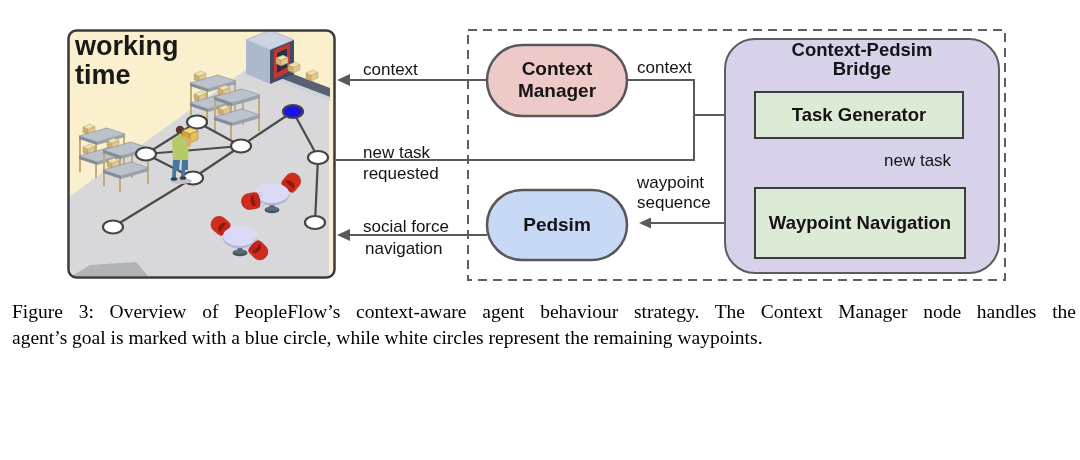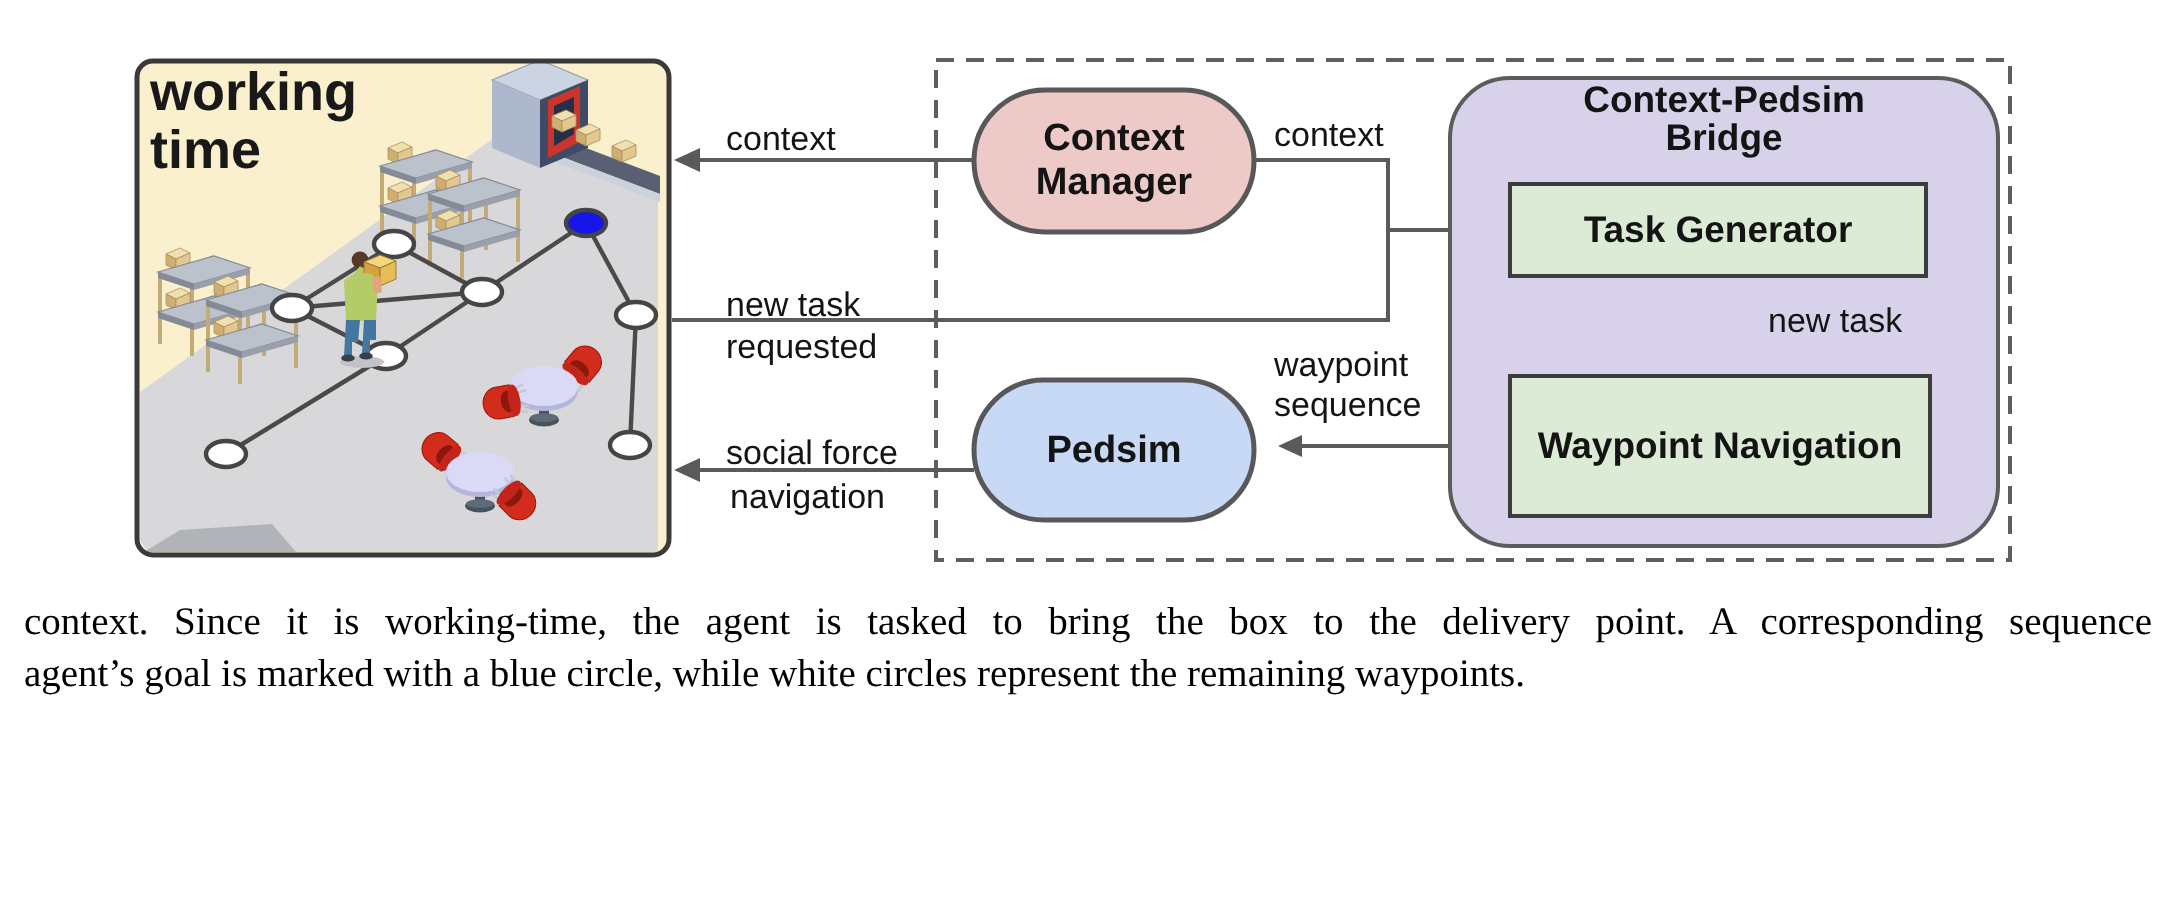--- a/index.html
+++ b/index.html
@@ -200,17 +200,17 @@
     <text class="edge-label" x="363" y="232">social force</text>
     <text class="edge-label" x="365" y="254">navigation</text>
     <text class="edge-label" x="637" y="188">waypoint</text>
     <text class="edge-label" x="637" y="208">sequence</text>
     <text class="edge-label" x="884" y="166">new task</text>
   </g>
 </svg>
 
 
 <div class="caption">
-  <div class="cap-line">context. Since it is working-time, the agent is tasked to bring the box to the delivery point. A corresponding sequence</div>
+  <div class="cap-line">Figure 3: Overview of PeopleFlow’s context-aware agent behaviour strategy. The Context Manager node handles the</div>
   <div class="cap-line last">agent’s goal is marked with a blue circle, while white circles represent the remaining waypoints.</div>
 </div>
 
 </div>
 
 </body></html>

